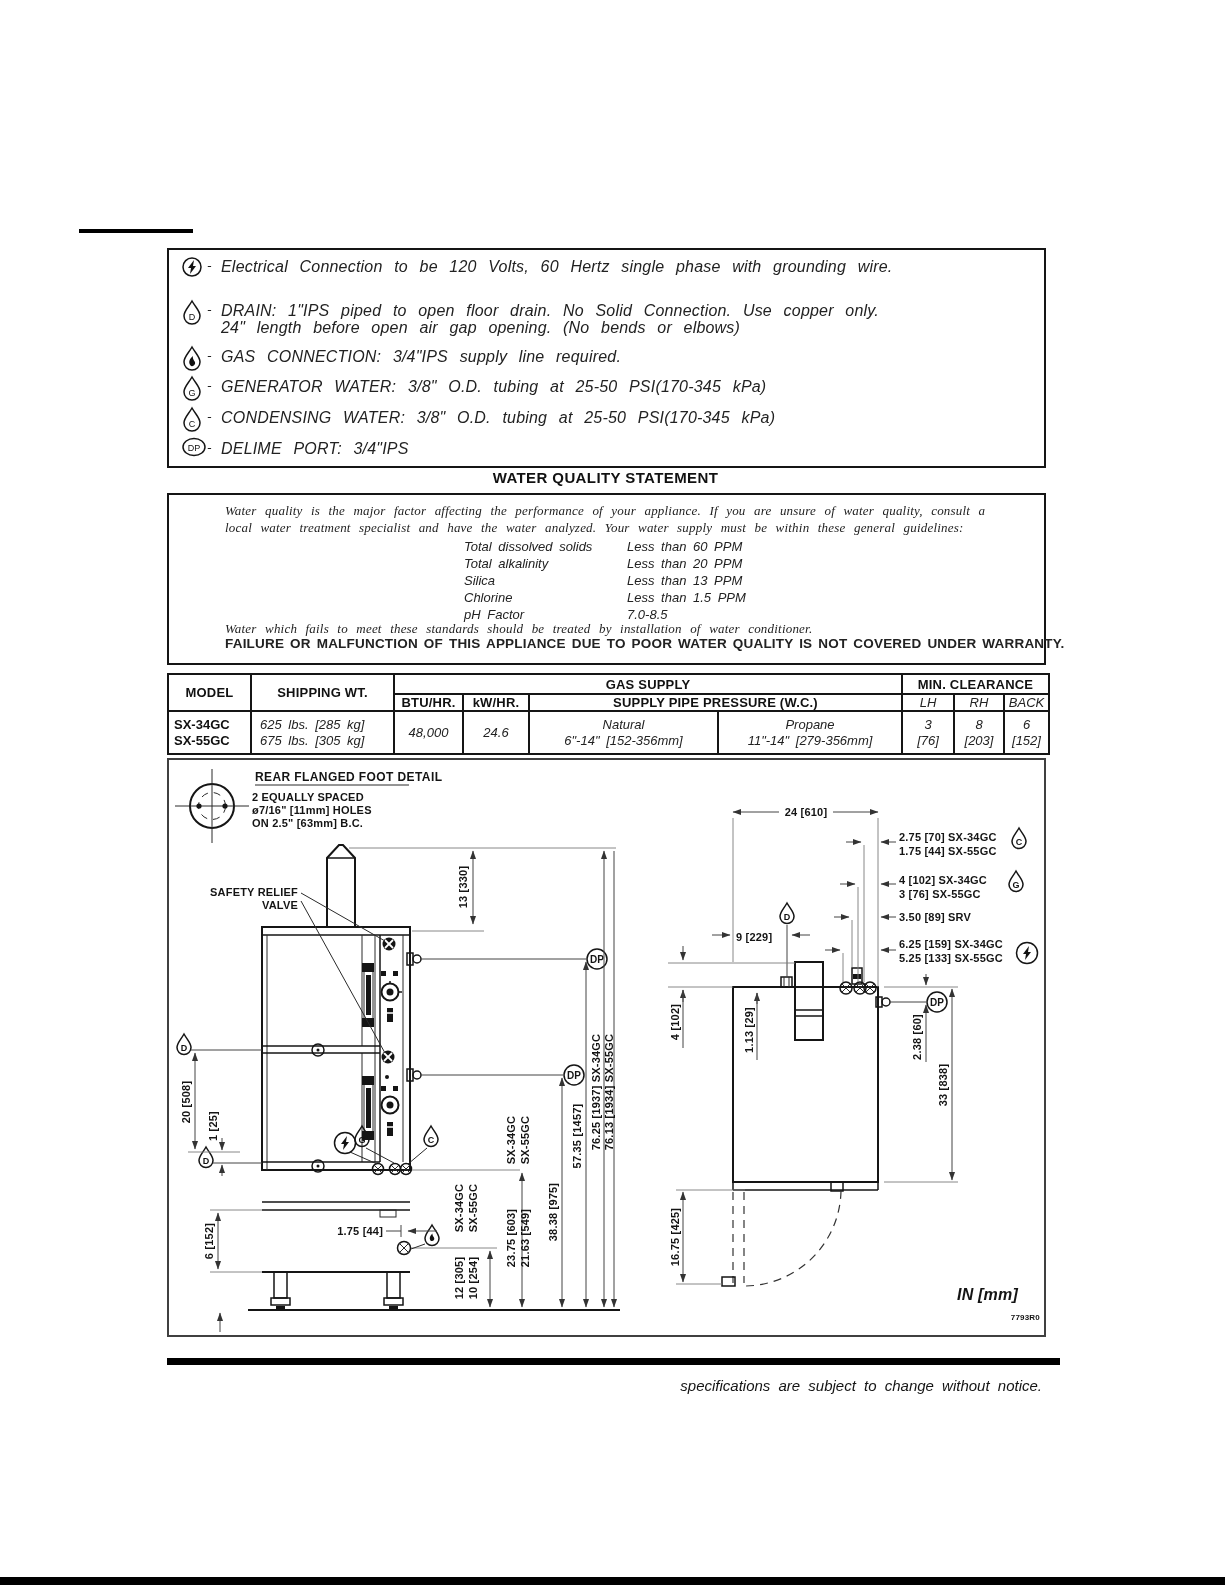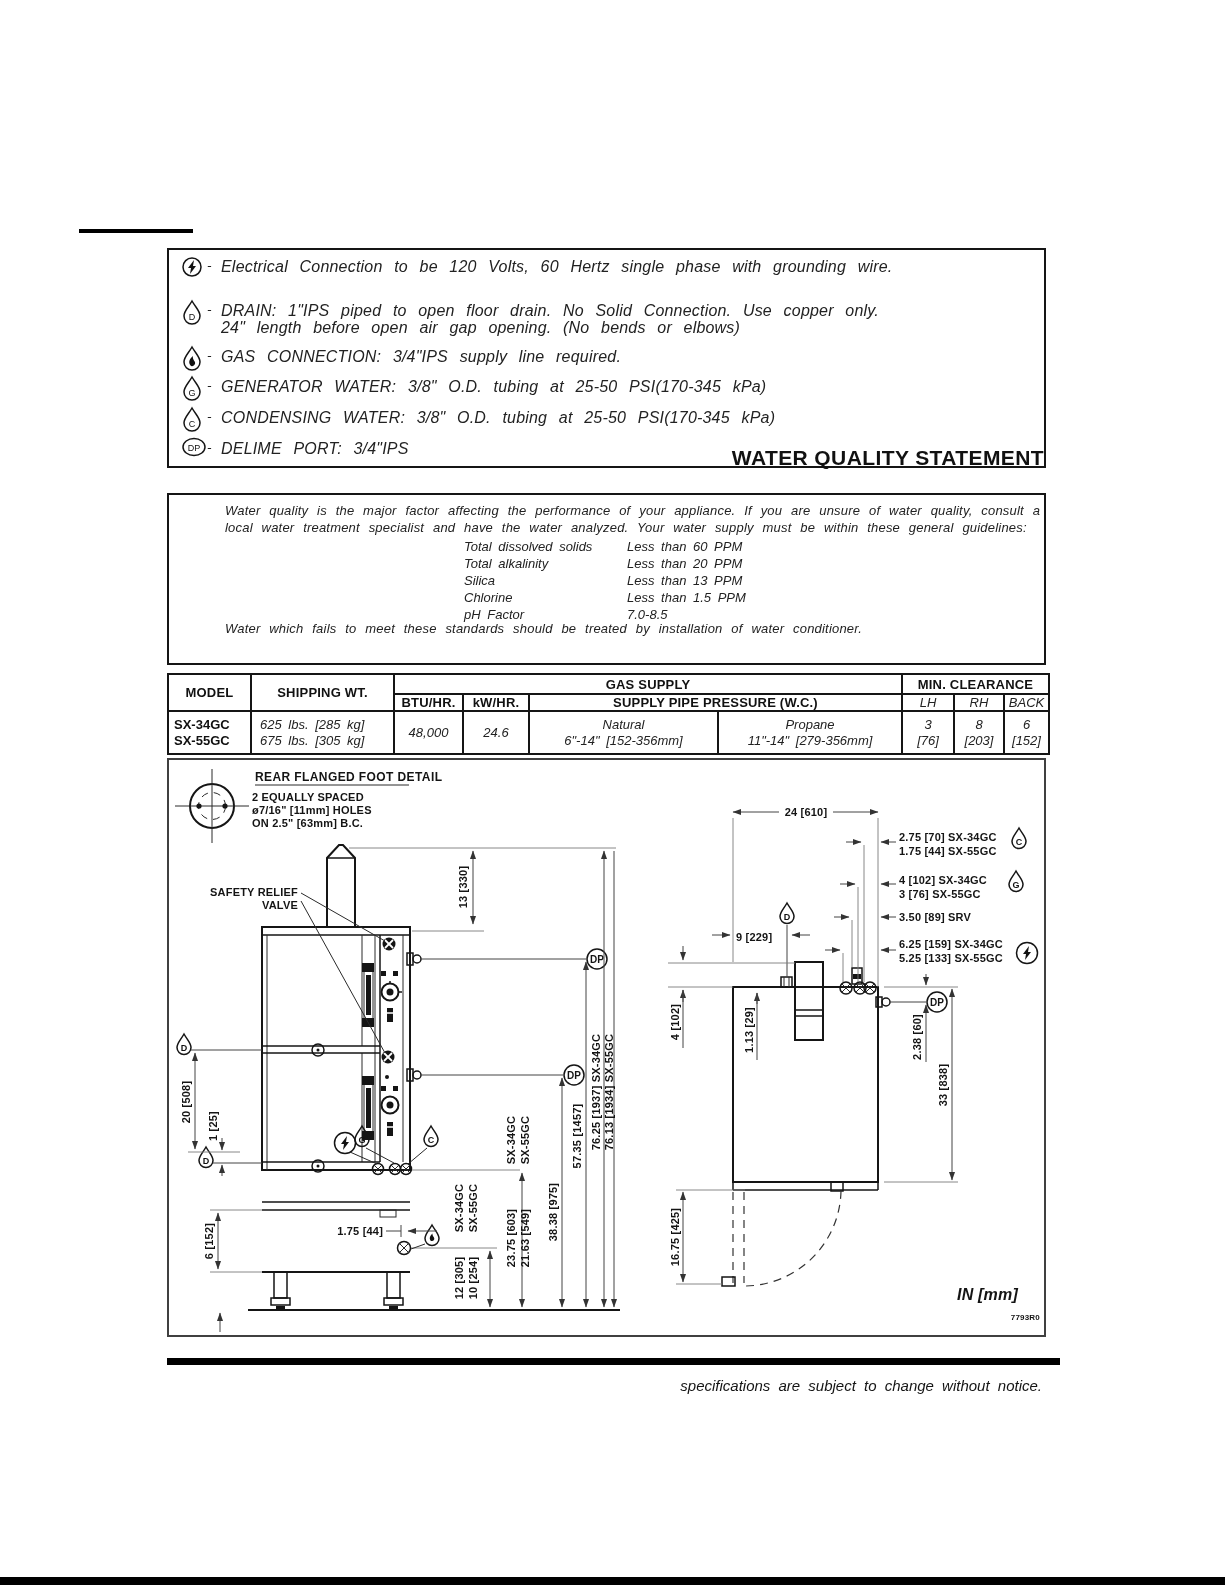--- a/index.html
+++ b/index.html
@@ -9,23 +9,23 @@
   .it{font-style:italic;}
   .bar{background:#000;}
   
   #notes-box{left:167px;top:248px;width:875px;height:216px;border:2px solid #151515;}
   .note-row{position:absolute;left:12px;display:flex;align-items:flex-start;}
   .nicon{width:26px;flex:0 0 26px;margin-top:-3px;}
   .nsep{width:14px;flex:0 0 14px;font-size:13.5px;color:#222;}
   .nlines{font-size:16px;line-height:17px;color:#222;word-spacing:7px;letter-spacing:.2px;white-space:nowrap;}
   .icl{font-size:9px;fill:#111;font-family:"Liberation Sans",sans-serif;}
   
-  #wq-title{left:167px;top:446px;width:877px;text-align:right;font-weight:bold;font-size:21px;letter-spacing:.4px;}
+  #wq-title{left:167px;top:469px;width:877px;text-align:center;font-weight:bold;font-size:15px;letter-spacing:.4px;}
   #wq-box{left:167px;top:493px;width:875px;height:168px;border:2px solid #151515;font-size:13px;color:#222;}
-  .wq-line{position:absolute;left:56px;right:40px;word-spacing:5px;letter-spacing:.2px;white-space:nowrap;}
+  .wq-line{position:absolute;left:56px;right:40px;word-spacing:5px;letter-spacing:.2px;white-space:nowrap;font-family:Liberation Serif, serif;}
   .wq-row-label{position:absolute;left:295px;word-spacing:3px;}
   .wq-row-value{position:absolute;left:458px;word-spacing:3px;}
   #wq-warning{position:absolute;left:56px;top:141px;font-weight:bold;font-style:normal;font-size:13.5px;letter-spacing:.2px;word-spacing:2px;white-space:nowrap;}
   
   #spec-table{left:167px;top:673px;border-collapse:collapse;table-layout:fixed;}
   #spec-table td{border:2px solid #151515;padding:0;vertical-align:middle;text-align:center;overflow:hidden;}
   .th{font-weight:bold;font-size:13px;letter-spacing:.2px;}
   .draft{font-style:italic;font-size:13px;color:#222;word-spacing:3px;}
   .mcell{font-weight:bold;font-size:13px;text-align:left !important;padding-left:5px !important;line-height:16px;}
   .scell{text-align:left !important;padding-left:8px !important;line-height:16px;margin-left:20px;}
@@ -146,20 +146,21 @@
     <div class="wq-row-value" style="top:44px">Less than 60 PPM</div>
     <div class="wq-row-label" style="top:61px">Total alkalinity</div>
     <div class="wq-row-value" style="top:61px">Less than 20 PPM</div>
     <div class="wq-row-label" style="top:78px">Silica</div>
     <div class="wq-row-value" style="top:78px">Less than 13 PPM</div>
     <div class="wq-row-label" style="top:95px">Chlorine</div>
     <div class="wq-row-value" style="top:95px">Less than 1.5 PPM</div>
     <div class="wq-row-label" style="top:112px">pH Factor</div>
     <div class="wq-row-value" style="top:112px">7.0-8.5</div>
     <div class="wq-line" style="top:126px">Water which fails to meet these standards should be treated by installation of water conditioner.</div>
+    <div id="wq-warning">FAILURE OR MALFUNCTION OF THIS APPLIANCE DUE TO POOR WATER QUALITY IS NOT COVERED UNDER WARRANTY.</div>
   </div>
 
   <table id="spec-table" class="abs">
     <colgroup>
         <col style="width:83px">
         <col style="width:143px">
         <col style="width:69px">
         <col style="width:66px">
         <col style="width:189px">
         <col style="width:184px">

